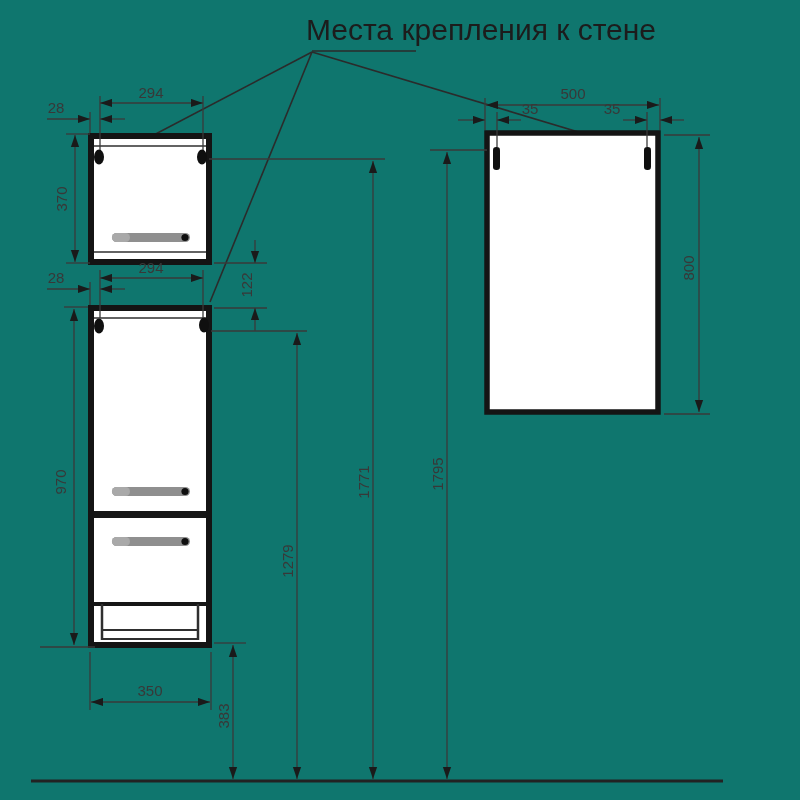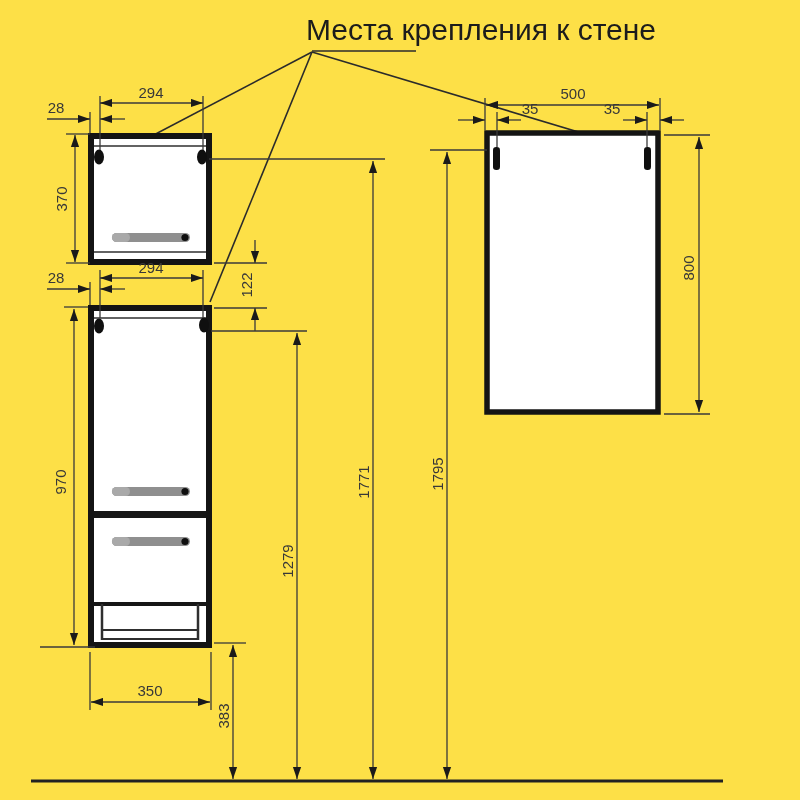--- a/index.html
+++ b/index.html
@@ -1,19 +1,19 @@
 <!DOCTYPE html>
 <html><head>
 <meta charset="utf-8">
 <style>
   html, body { margin: 0; padding: 0; background: #ffffff; }
   .canvas {
     position: relative;
     width: 800px; height: 800px;
-    background: #fde047;
+    background: #0f766e;
     font-family: "Liberation Sans", sans-serif;
     overflow: hidden;
   }
   svg { display: block; }
   text {
     font-family: "Liberation Sans", sans-serif;
     fill: #383838;
     font-size: 15px;
   }
   .title-text {

